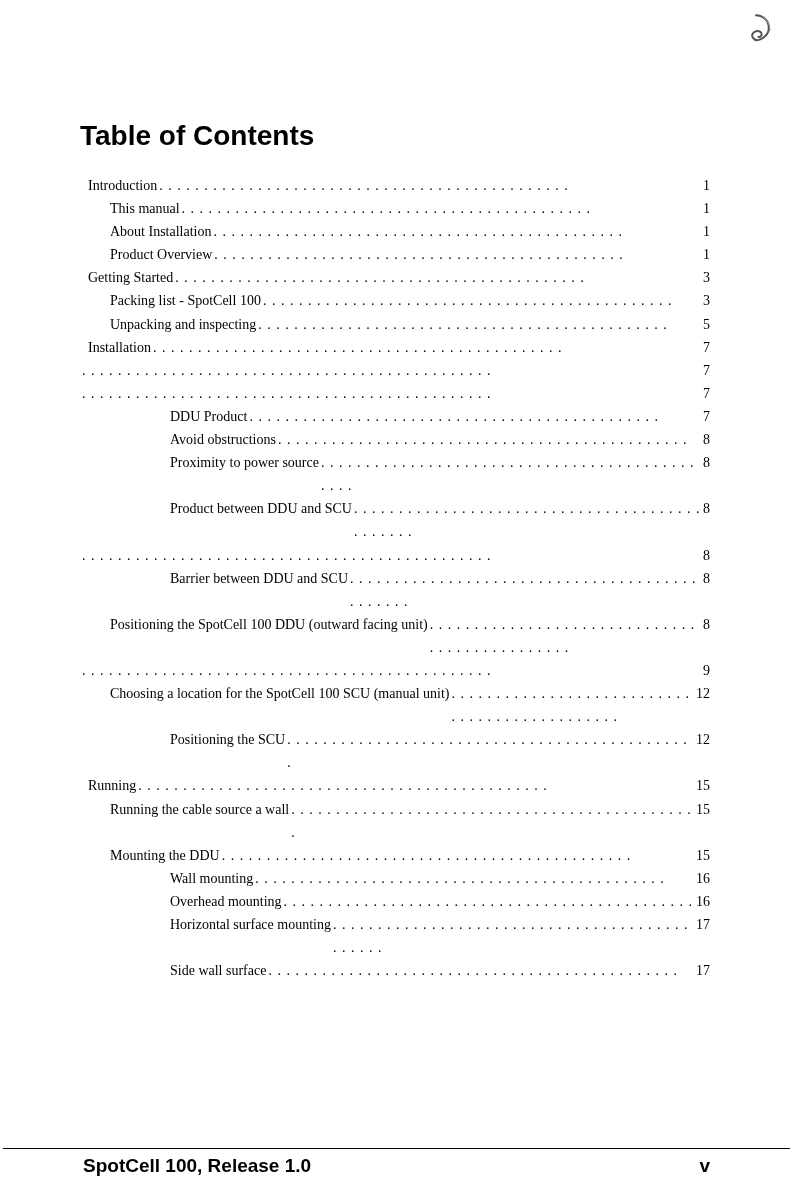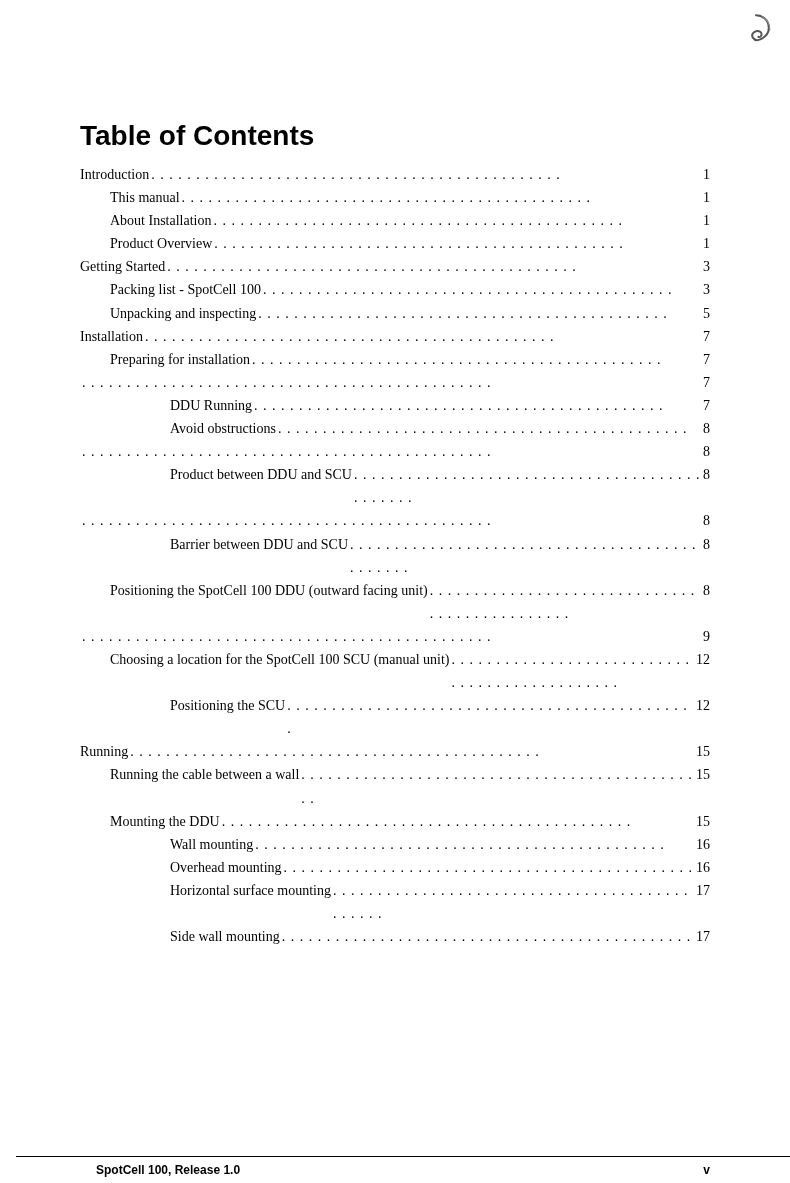--- a/index.html
+++ b/index.html
@@ -36,21 +36,21 @@
       height: 32px;
     }
 
     .content-area {
       padding: 120px 80px 80px 80px;
     }
 
     .toc-title {
       font-size: 28px;
       font-weight: bold;
-      margin-bottom: 11px;
+      margin-bottom: 22px;
       font-family: Arial, Helvetica, sans-serif;
     }
 
     .toc-row {
       display: flex;
       width: 100%;
       line-height: 1.65;
     }
 
     .toc-row .entry-text {
@@ -65,35 +65,35 @@
       padding: 0 2px;
       letter-spacing: 1px;
     }
 
     .toc-row .page-num {
       font-size: 14px;
       white-space: nowrap;
     }
 
     
-    .indent-0 { padding-left: 0px; }
+    .indent-0 { padding-left: 0px; margin-left: 8px; }
     .indent-1 { padding-left: 30px; }
     .indent-2 { padding-left: 90px; }
 
     .footer-bar {
       position: absolute;
       bottom: 0;
-      left: 16px;
+      left: 3px;
       right: 0;
       border-top: 1px solid #000;
       display: flex;
       justify-content: space-between;
       align-items: center;
       padding: 6px 80px;
-      font-size: 12px;
+      font-size: 19px;
       font-family: Arial, Helvetica, sans-serif;
     }
 
     .footer-left {
       font-weight: bold;
     }
 
     .footer-right {
       font-weight: bold;
     }
@@ -150,39 +150,39 @@
       <span class="entry-text indent-1">Unpacking and inspecting</span>
       <span class="dots"> . . . . . . . . . . . . . . . . . . . . . . . . . . . . . . . . . . . . . . . . . . . . . .</span>
       <span class="page-num">5</span>
     </div>
         <div class="toc-row">
       <span class="entry-text indent-0">Installation</span>
       <span class="dots"> . . . . . . . . . . . . . . . . . . . . . . . . . . . . . . . . . . . . . . . . . . . . . .</span>
       <span class="page-num">7</span>
     </div>
         <div class="toc-row">
-      <span class="entry-text indent-1">Preparing for installation</span>
-      <span class="dots"> . . . . . . . . . . . . . . . . . . . . . . . . . . . . . . . . . . . . . . . . . . . . . .</span>
-      <span class="page-num">7</span>
-    </div>
-        <div class="toc-row">
-      <span class="dots"> . . . . . . . . . . . . . . . . . . . . . . . . . . . . . . . . . . . . . . . . . . . . . .</span>
-      <span class="page-num">7</span>
-    </div>
-        <div class="toc-row">
-      <span class="entry-text indent-2">DDU Running</span>
+      <span class="dots"> . . . . . . . . . . . . . . . . . . . . . . . . . . . . . . . . . . . . . . . . . . . . . .</span>
+      <span class="page-num">7</span>
+    </div>
+        <div class="toc-row">
+      <span class="dots"> . . . . . . . . . . . . . . . . . . . . . . . . . . . . . . . . . . . . . . . . . . . . . .</span>
+      <span class="page-num">7</span>
+    </div>
+        <div class="toc-row">
+      <span class="entry-text indent-2">DDU Product</span>
       <span class="dots"> . . . . . . . . . . . . . . . . . . . . . . . . . . . . . . . . . . . . . . . . . . . . . .</span>
       <span class="page-num">7</span>
     </div>
         <div class="toc-row">
       <span class="entry-text indent-2">Avoid obstructions</span>
       <span class="dots"> . . . . . . . . . . . . . . . . . . . . . . . . . . . . . . . . . . . . . . . . . . . . . .</span>
       <span class="page-num">8</span>
     </div>
         <div class="toc-row">
+      <span class="entry-text indent-2">Proximity to power source</span>
       <span class="dots"> . . . . . . . . . . . . . . . . . . . . . . . . . . . . . . . . . . . . . . . . . . . . . .</span>
       <span class="page-num">8</span>
     </div>
         <div class="toc-row">
       <span class="entry-text indent-2">Product between DDU and SCU</span>
       <span class="dots"> . . . . . . . . . . . . . . . . . . . . . . . . . . . . . . . . . . . . . . . . . . . . . .</span>
       <span class="page-num">8</span>
     </div>
         <div class="toc-row">
       <span class="dots"> . . . . . . . . . . . . . . . . . . . . . . . . . . . . . . . . . . . . . . . . . . . . . .</span>
@@ -211,21 +211,21 @@
       <span class="entry-text indent-2">Positioning the SCU</span>
       <span class="dots"> . . . . . . . . . . . . . . . . . . . . . . . . . . . . . . . . . . . . . . . . . . . . . .</span>
       <span class="page-num">12</span>
     </div>
         <div class="toc-row">
       <span class="entry-text indent-0">Running</span>
       <span class="dots"> . . . . . . . . . . . . . . . . . . . . . . . . . . . . . . . . . . . . . . . . . . . . . .</span>
       <span class="page-num">15</span>
     </div>
         <div class="toc-row">
-      <span class="entry-text indent-1">Running the cable between a wall</span>
+      <span class="entry-text indent-1">Running the cable source a wall</span>
       <span class="dots"> . . . . . . . . . . . . . . . . . . . . . . . . . . . . . . . . . . . . . . . . . . . . . .</span>
       <span class="page-num">15</span>
     </div>
         <div class="toc-row">
       <span class="entry-text indent-1">Mounting the DDU</span>
       <span class="dots"> . . . . . . . . . . . . . . . . . . . . . . . . . . . . . . . . . . . . . . . . . . . . . .</span>
       <span class="page-num">15</span>
     </div>
         <div class="toc-row">
       <span class="entry-text indent-2">Wall mounting</span>
@@ -236,21 +236,21 @@
       <span class="entry-text indent-2">Overhead mounting</span>
       <span class="dots"> . . . . . . . . . . . . . . . . . . . . . . . . . . . . . . . . . . . . . . . . . . . . . .</span>
       <span class="page-num">16</span>
     </div>
         <div class="toc-row">
       <span class="entry-text indent-2">Horizontal surface mounting</span>
       <span class="dots"> . . . . . . . . . . . . . . . . . . . . . . . . . . . . . . . . . . . . . . . . . . . . . .</span>
       <span class="page-num">17</span>
     </div>
         <div class="toc-row">
-      <span class="entry-text indent-2">Side wall mounting</span>
+      <span class="entry-text indent-2">Side wall surface</span>
       <span class="dots"> . . . . . . . . . . . . . . . . . . . . . . . . . . . . . . . . . . . . . . . . . . . . . .</span>
       <span class="page-num">17</span>
     </div>
       </div>
 
   </div>
 
   <div class="footer-bar">
     <span class="footer-left">SpotCell 100, Release 1.0</span>
     <span class="footer-right">v</span>

